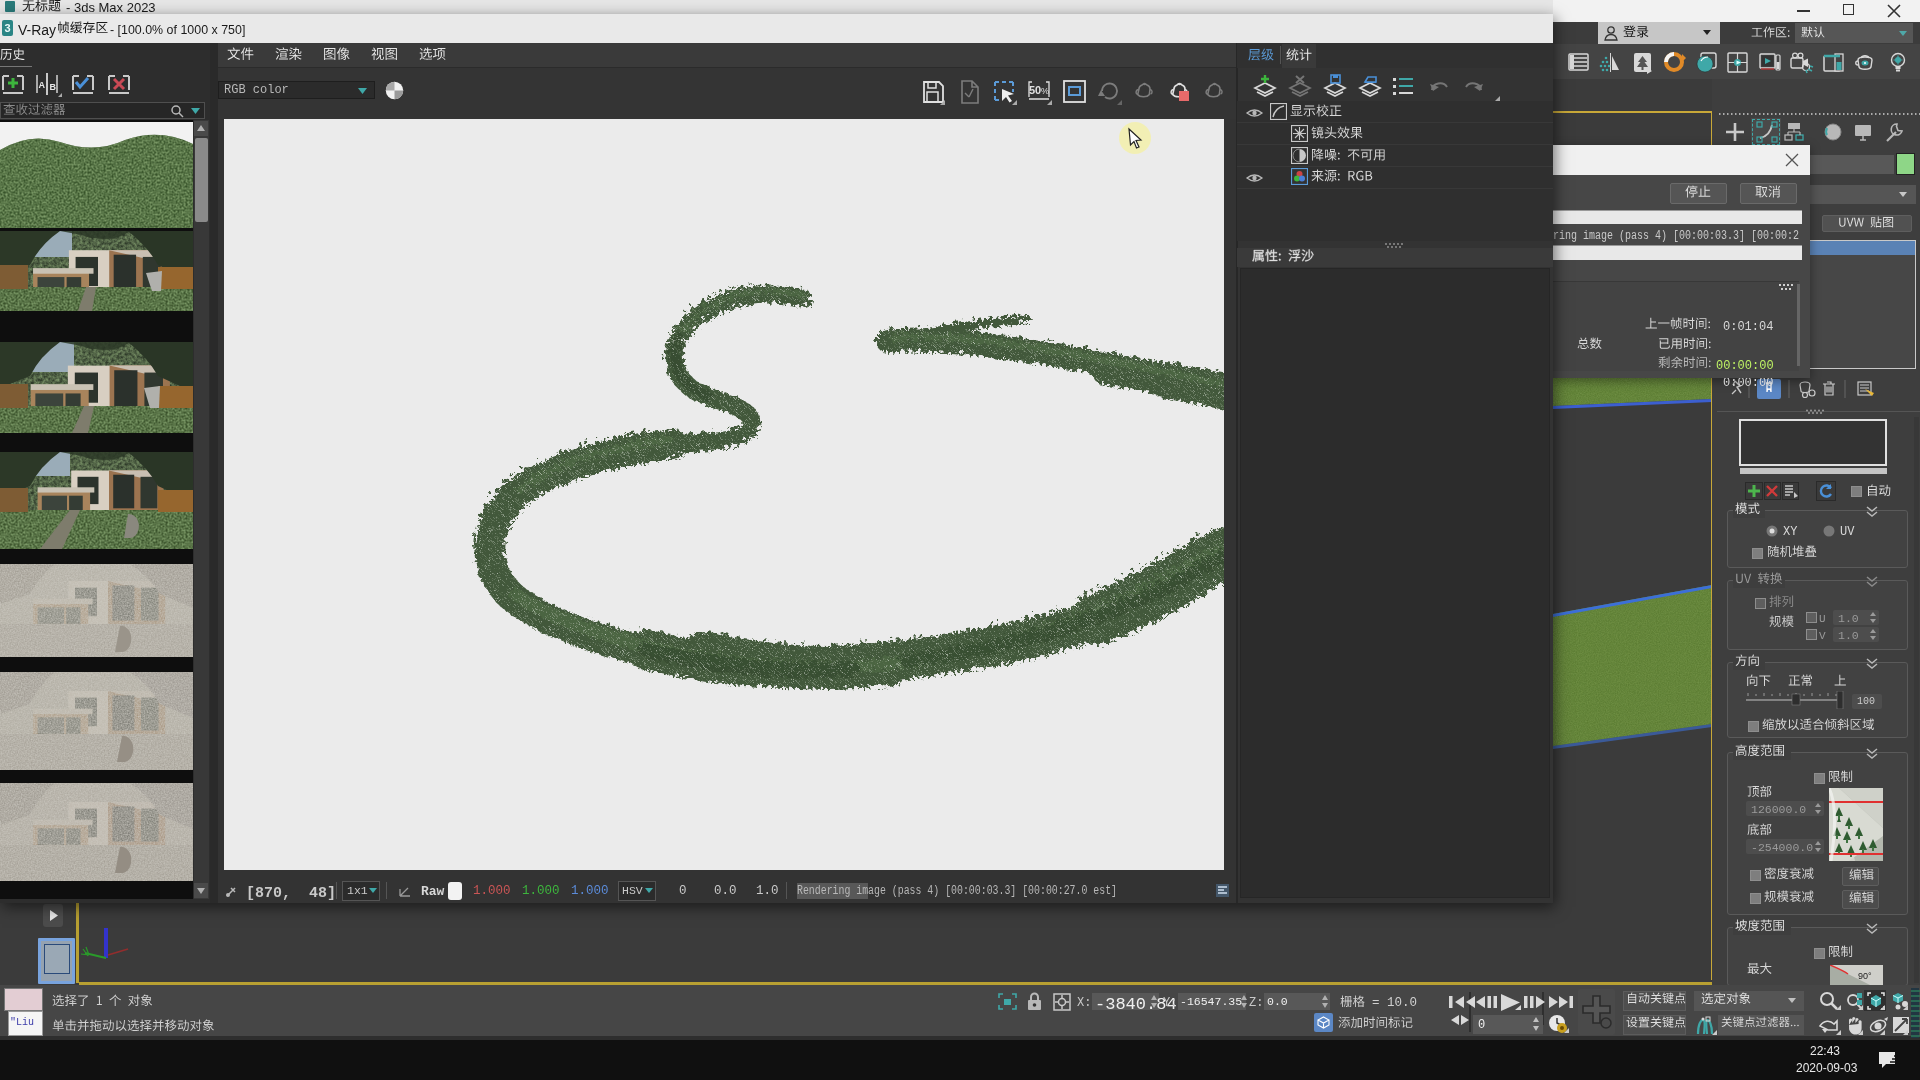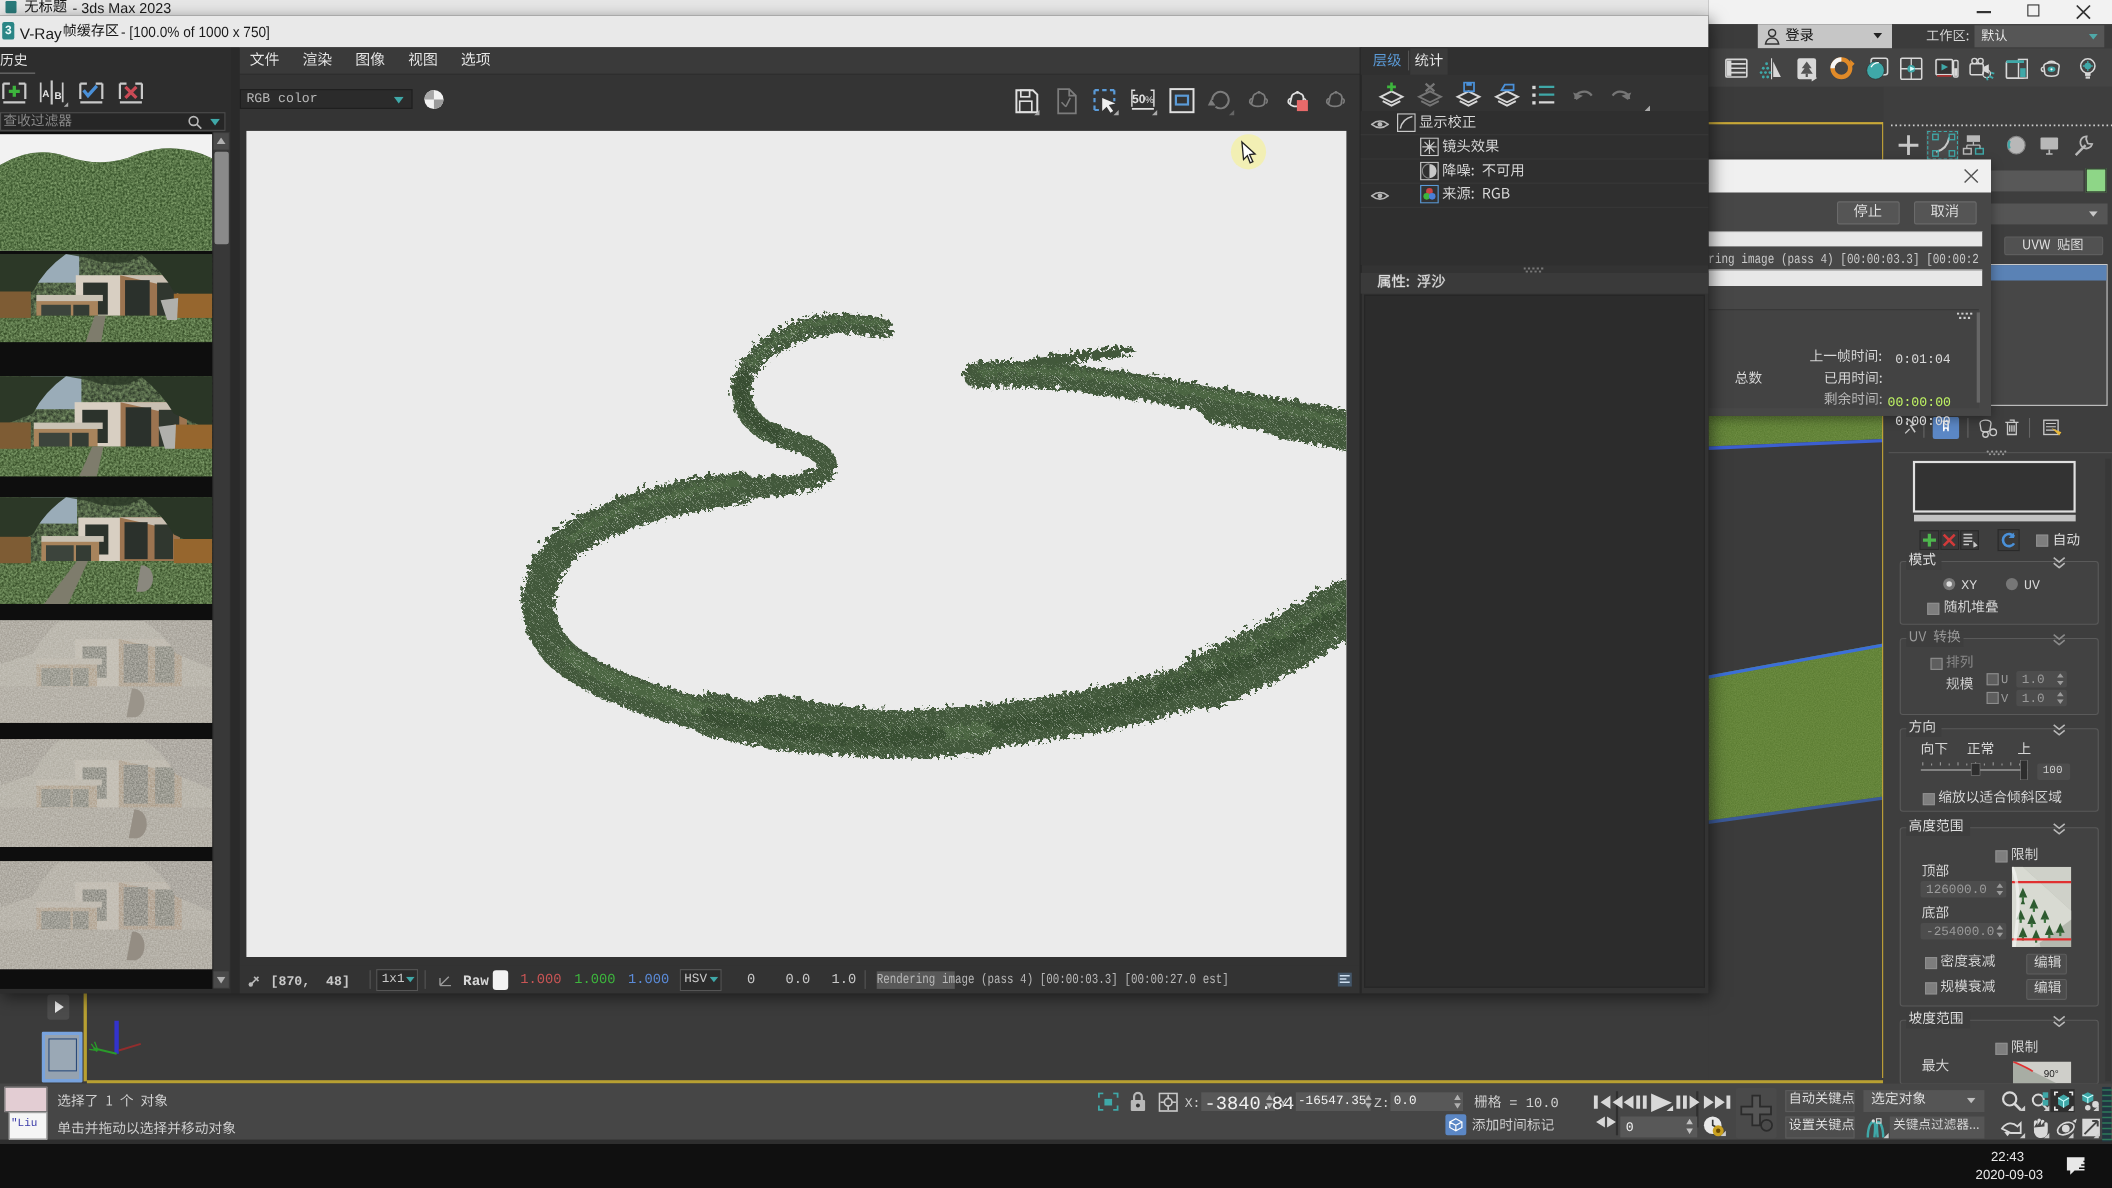--- a/index.html
+++ b/index.html
@@ -805,21 +805,21 @@
         <circle cx="8" cy="11" r="16" fill="#f3efae" opacity="0.9"></circle>
         <path d="M2 2 L14 13 L9 13.5 L12 20 L9.5 21 L7 14.5 L3.5 18 Z" fill="#fff" stroke="#222" stroke-width="1.2"></path>
       </g>
 </svg>
     <div style="position:absolute;left:218px;top:870px;width:1019px;height:8px;background:#333333"></div>
     <div style="position:absolute;left:218px;top:878px;width:1019px;height:25px;background:#333333"></div>
     <svg class="ab" style="left:225px;top:886px" width="12" height="12">
       <path d="M2 10 L8 4 M8 4 l2 -2 M6 2 l4 4" stroke="#b8b8b8" stroke-width="1.5"></path>
       <circle cx="3" cy="9" r="2" fill="#b8b8b8"></circle>
     </svg>
-    <div style="position:absolute;left:246px;top:885px;font-family:'Liberation Mono', monospace;font-size:12px;color:#c9c9c9;letter-spacing:0;font-weight:bold;white-space:pre;">[870,  48]</div>
+    <div style="position:absolute;left:246px;top:885px;font-family:'Liberation Mono', monospace;font-size:15px;color:#c9c9c9;letter-spacing:0;font-weight:bold;white-space:pre;">[870,  48]</div>
     <div style="position:absolute;left:336px;top:882px;width:1px;height:17px;background:#555"></div>
     <div style="position:absolute;left:342px;top:881px;width:38px;height:20px;background:#2b2b2b;border:1px solid #555"></div>
     <div style="position:absolute;left:347px;top:884px;font-family:'Liberation Mono', monospace;font-size:11.5px;color:#c9c9c9;letter-spacing:0;font-weight:normal;white-space:pre;">1x1</div>
     <svg class="ab" style="left:369px;top:888px" width="10" height="6">
       <path d="M0 0 L8 0 L4 5 Z" fill="#3fa8a8"></path>
     </svg>
     <div style="position:absolute;left:386px;top:882px;width:1px;height:17px;background:#555"></div>
     <svg class="ab" style="left:399px;top:886px" width="13" height="11">
       <path d="M1 10 L11 10 M1 10 L1 3 M1 10 L9 2" stroke="#999" stroke-width="1.3"></path>
     </svg>

